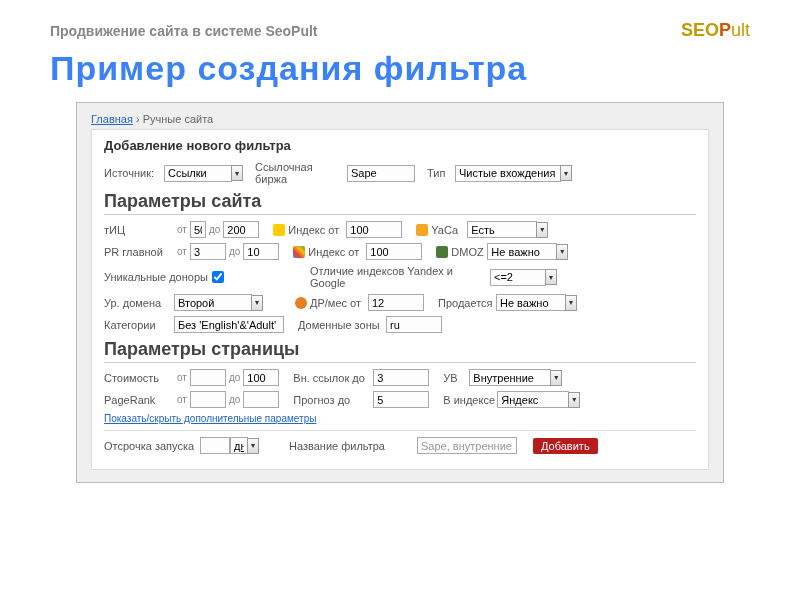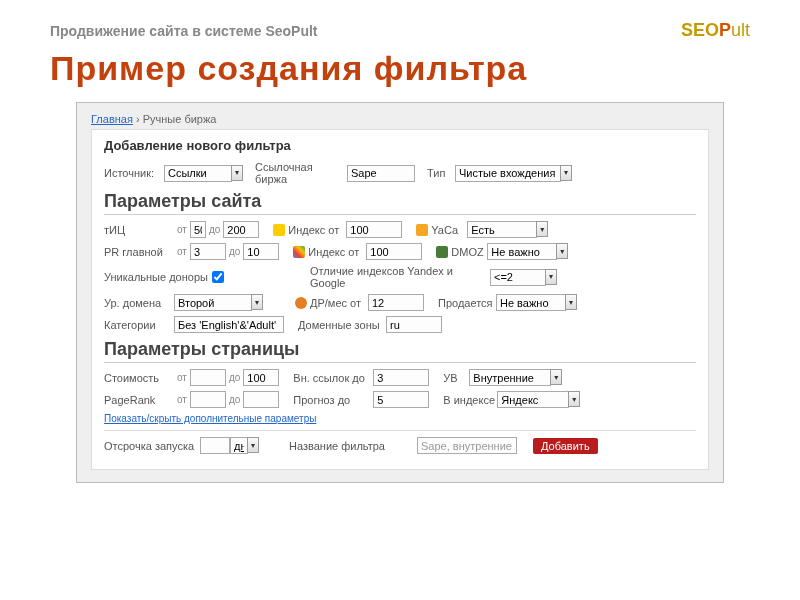--- a/index.html
+++ b/index.html
@@ -4,37 +4,37 @@
 <style>
   * { box-sizing: border-box; margin: 0; padding: 0; }
   body { font-family: Arial, Helvetica, sans-serif; background: #fff; width: 800px; height: 600px; overflow: hidden; }
   .slide { padding: 20px 50px 8px 50px; position: relative; }
   .header-row { display: flex; justify-content: space-between; align-items: center; margin-bottom: 8px; }
   .subtitle { color: #888; font-size: 14px; font-weight: bold; }
   .logo { font-size: 18px; font-weight: bold; }
   .logo .seo { color: #c49a00; }
   .logo .p { color: #d35400; }
   .logo .ult { color: #c49a00; font-weight: normal; }
-  .title { color: #c2410c; font-size: 34px; font-weight: bold; letter-spacing: 1px; margin-bottom: 14px; }
+  .title { color: #3b82f6; font-size: 34px; font-weight: bold; letter-spacing: 1px; margin-bottom: 14px; }
   .panel { border: 1px solid #bbb; background: #efefef; padding: 0; width: 648px; margin: 0 auto; }
   .panel-inner { background: #efefef; padding: 10px 14px 12px 14px; font-size: 11px; color: #333; }
   .breadcrumb { font-size: 11px; color: #666; margin-bottom: 4px; }
   .breadcrumb a { color: #2266cc; text-decoration: underline; }
   .page-head { font-size: 18px; color: #555; font-weight: normal; margin-bottom: 10px; }
   .form-box { background: #fff; border: 1px solid #ddd; padding: 8px 12px 10px 12px; }
   .form-title { font-size: 13px; font-weight: bold; color: #333; margin-bottom: 8px; }
   .sect-title { font-size: 18px; font-weight: bold; border-bottom: 1px solid #ccc; padding-bottom: 2px; margin: 6px 0 6px 0; color: #444; }
   .row { display: flex; align-items: center; margin-bottom: 5px; flex-wrap: nowrap; }
   .lbl { color: #555; font-size: 11px; }
   .w60 { width: 60px; }
   .w70 { width: 70px; }
   .ot { color: #888; font-size: 10px; margin: 0 3px; }
   input.txt { border: 1px solid #aaa; font-size: 11px; padding: 1px 3px; height: 17px; background: #fdfdfd; }
   .dropdown-caret { width: 12px; height: 16px; border: 1px solid #999; background: linear-gradient(#fafafa,#ddd); display: inline-flex; align-items: center; justify-content: center; font-size: 8px; color: #333; margin-left: -1px; }
-  .inline-sel { display: inline-flex; }
+  .inline-sel { display: inline-flex; align-items: center; }
   .ico { width: 12px; height: 12px; display: inline-block; margin-right: 3px; vertical-align: middle; border-radius: 2px; }
   .ico-ya { background: #ffcc00; }
   .ico-g { background: linear-gradient(45deg,#4285f4,#ea4335,#fbbc05,#34a853); }
   .ico-yaca { background: #f5a623; }
   .ico-dmoz { background: #4a7a3a; }
   .ico-clock { background: #e67e22; border-radius: 50%; }
   .chk { width: 12px; height: 12px; }
   .link { color: #2266cc; text-decoration: underline; font-size: 10px; }
   .btn-add { background: #b91c1c; color: #fff; border: none; font-size: 11px; padding: 2px 8px; cursor: pointer; border-radius: 2px; margin-left: 8px; }
   .col-gap { width: 12px; }
@@ -51,21 +51,21 @@
     </div>
   </div>
   <div class="title">Пример создания фильтра</div>
 
   <div class="panel">
     <div class="panel-inner">
 
       <div class="breadcrumb">
         <a href="#">Главная</a>
         <span>›</span>
-        <span>Ручные биржа</span>
+        <span>Ручные сайта</span>
       </div>
 
       <div class="form-box">
         <div class="form-title">Добавление нового фильтра</div>
 
         <div class="row">
           <span class="lbl w60">Источник:</span>
           <span class="inline-sel">
             <input class="txt" style="width: 68px;" value="Ссылки">
             <span class="dropdown-caret">▾</span>

